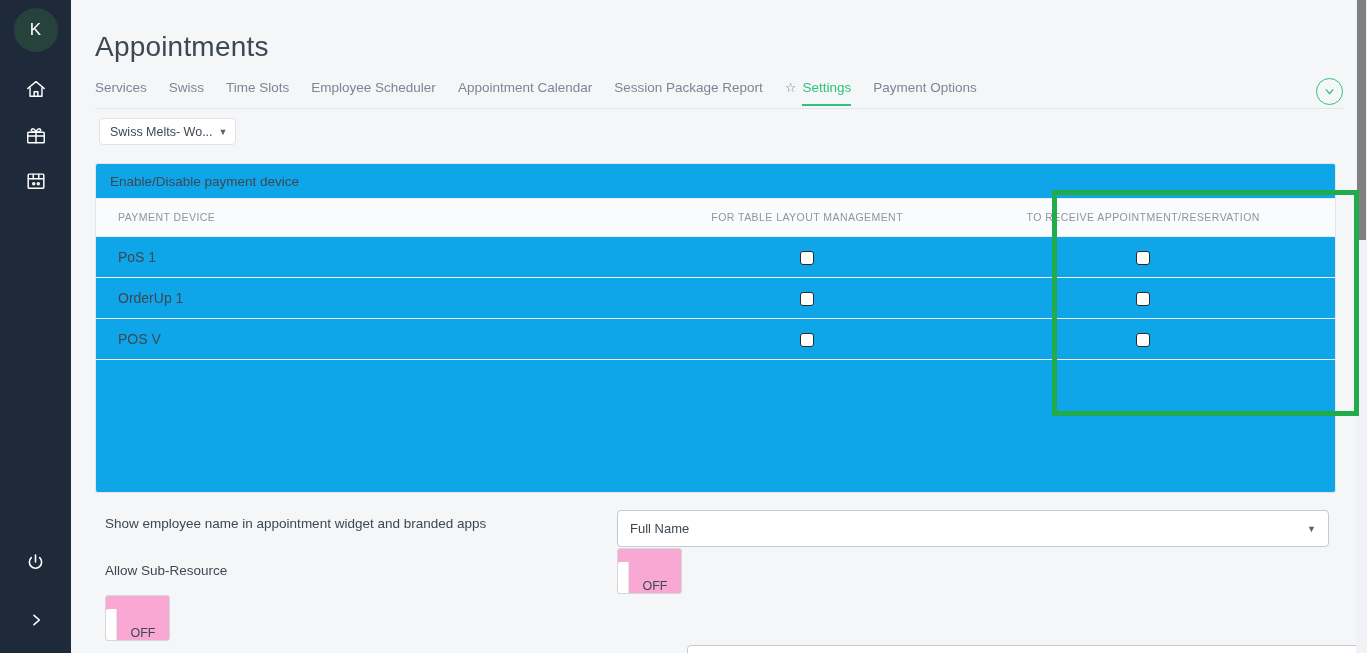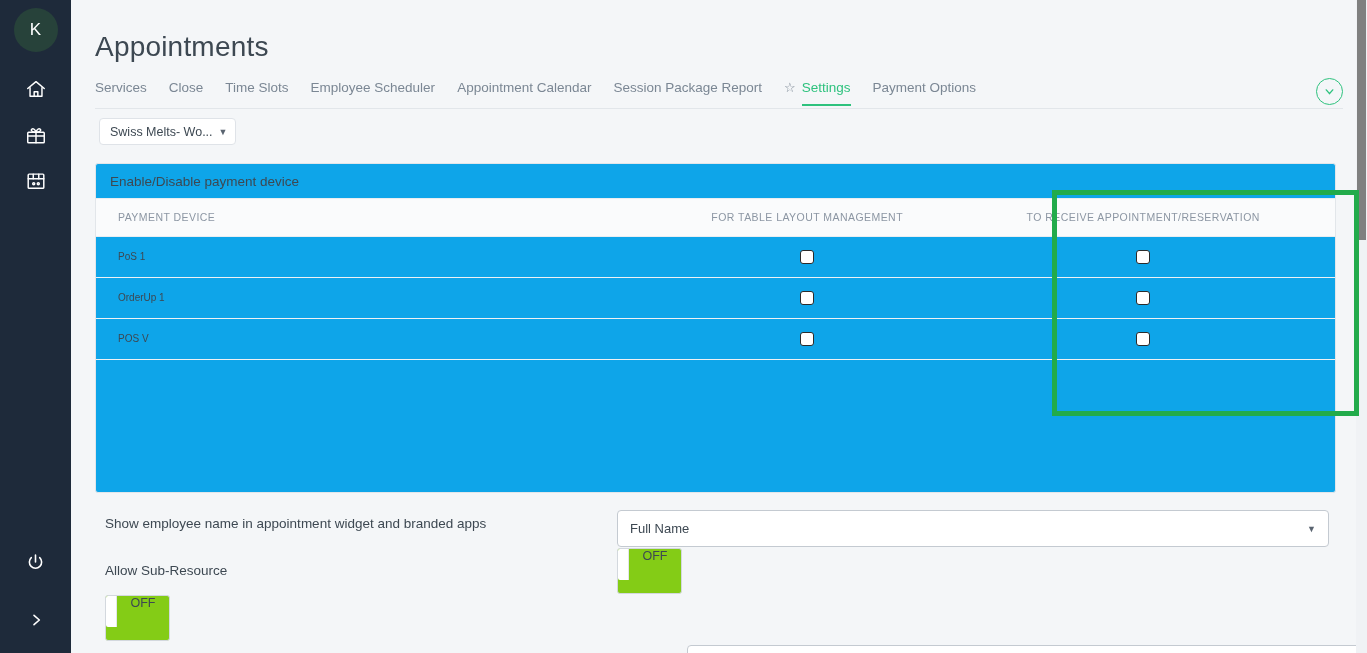--- a/index.html
+++ b/index.html
@@ -111,21 +111,21 @@
     border-bottom: 1px solid #e9edf1;
     text-transform: uppercase;
   }
   thead th.col-device { text-align: left; padding-left: 22px; }
   thead th.col-table { text-align: center; }
   thead th.col-appt  { text-align: center; }
   thead th.col-pad   { width: 48px; }
   tbody td {
     height: 41px;
     border-bottom: 1px solid #eef1f4;
-    font-size: 10px; color: #3d4852;
+    font-size: 14px; color: #3d4852;
   }
   tbody td.cell-device { text-align: left; padding-left: 22px; }
   tbody td.cell-check  { text-align: center; }
   .cbx {
     display: inline-block; width: 14px; height: 14px;
     border: 1.6px solid #2b2b2b; border-radius: 3px;
     background: #ffffff; vertical-align: middle;
     cursor: pointer;
   }
   .col-device { width: 520px; }
@@ -155,22 +155,22 @@
   .fsel {
     width: 712px; height: 37px;
     background: #ffffff; border: 1px solid #c4cad1; border-radius: 4px;
     display: flex; align-items: center; justify-content: space-between;
     padding: 0 12px 0 12px;
     font-size: 13px; color: #3d4852; cursor: pointer; margin-top: 10px;
   }
   .toggle {
     width: 65px; height: 46px;
     border: 1px solid #d3d8de; border-radius: 3px;
-    background: #84cc16;
-    display: flex; align-items: flex-start;
+    background: #f9a8d4;
+    display: flex; align-items: flex-end;
     cursor: pointer; position: relative;
   }
   .toggle .knob {
     width: 11px; height: 31px;
     background: #ffffff;
     border-right: 1px solid #e3e6ea;
     border-radius: 2px 0 0 2px;
   }
   .toggle .tlabel {
     flex: 1; text-align: center;
@@ -251,21 +251,21 @@
 
   </div>
 </div>
 
 <div id="main">
 
   <div id="page-title">Appointments</div>
 
   <div id="tabbar">
     <div class="tab">Services</div>
-    <div class="tab">Close</div>
+    <div class="tab">Swiss</div>
     <div class="tab">Time Slots</div>
     <div class="tab">Employee Scheduler</div>
     <div class="tab">Appointment Calendar</div>
     <div class="tab">Session Package Report</div>
     <div id="star-icon">☆</div>
     <div class="tab active">Settings</div>
     <div class="tab">Payment Options</div>
   </div>
 
   <div id="chevron-circle">

